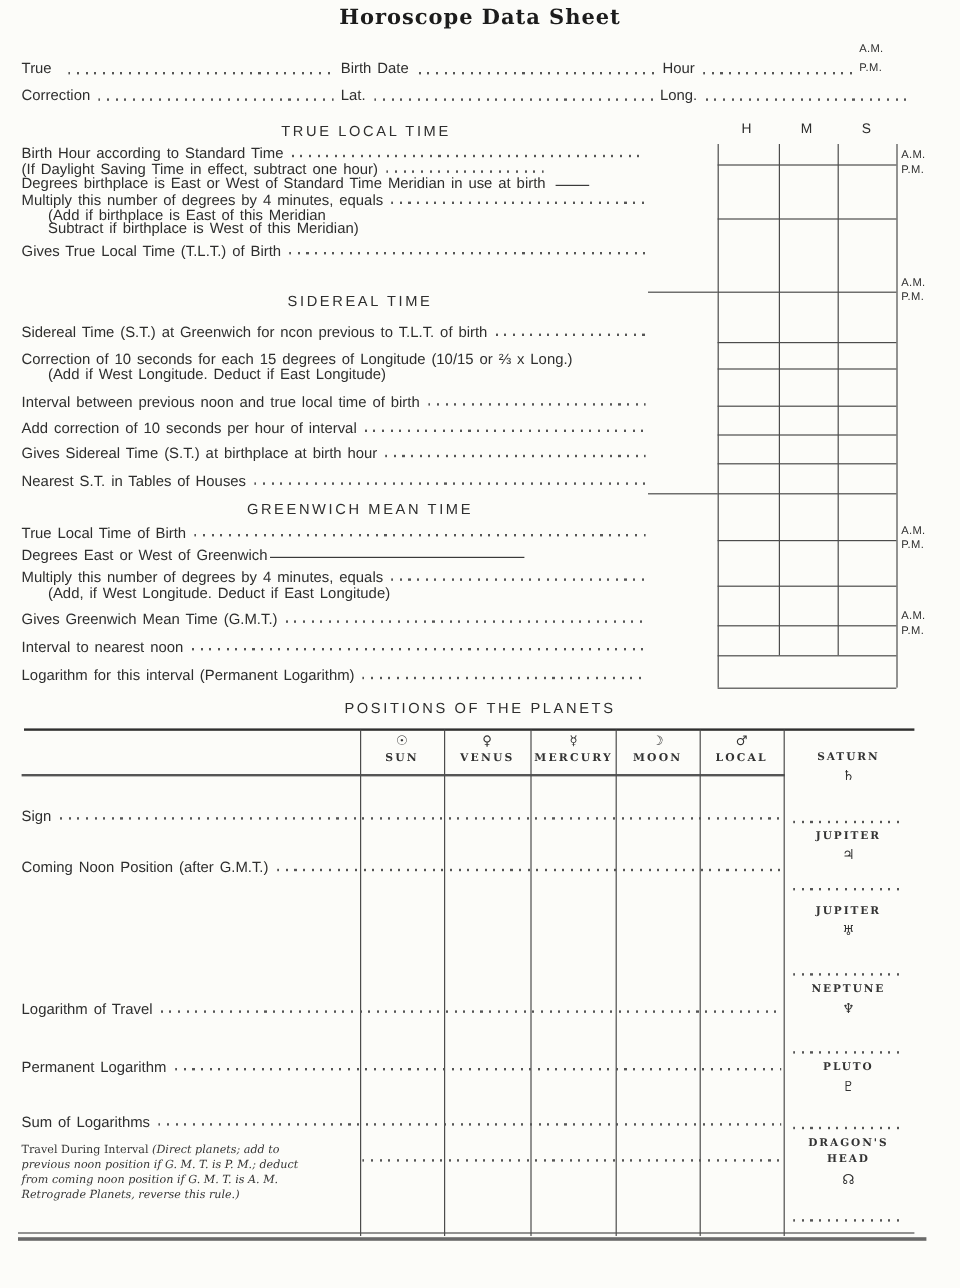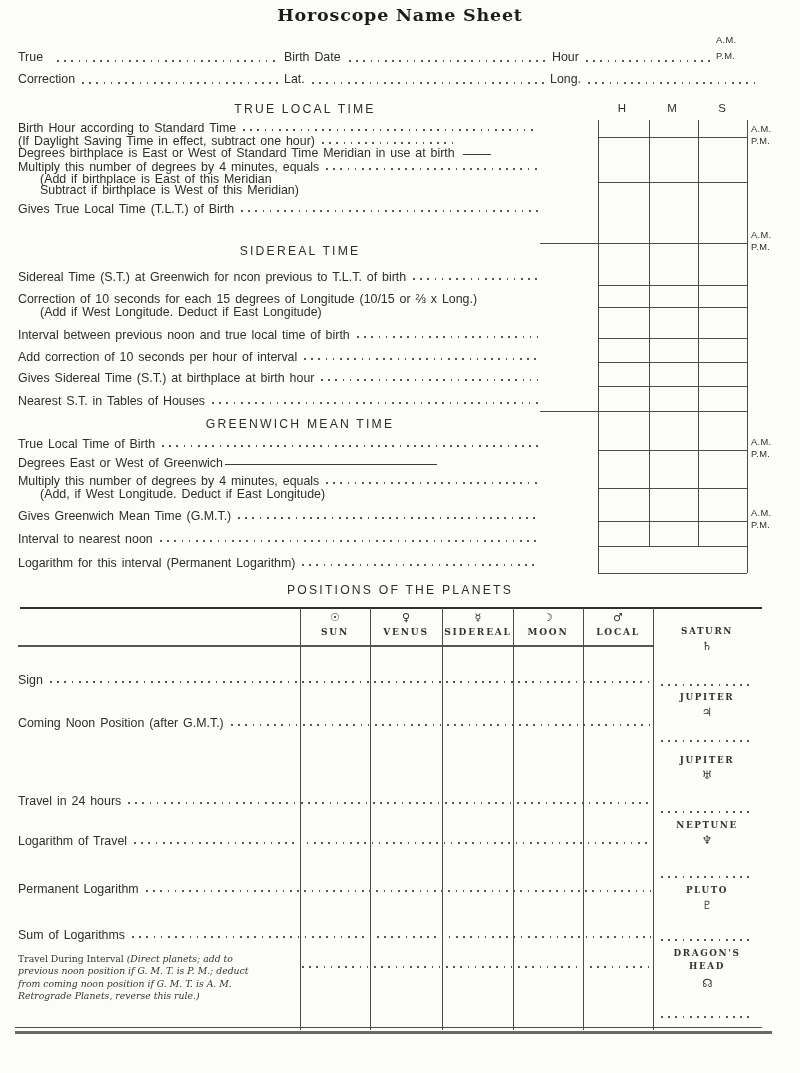--- a/index.html
+++ b/index.html
@@ -32,21 +32,21 @@
   .rule{width:212px;height:1.5px;background:#3a3a3a;align-self:flex-end;margin:0 0 5px 2px;}
   .note{position:absolute;left:18px;top:953px;width:244px;font-size:9.3px;line-height:12.4px;
         color:#333;font-family:"DejaVu Serif",serif;}
   .note .it{font-style:italic;}
 </style>
 </head>
 <body>
 
 <div id="page">
 
-  <div id="title">Horoscope Name Sheet</div>
+  <div id="title">Horoscope Data Sheet</div>
 
   <div class="lbl" style="left:18px;top:50px">True</div>
   <div class="dots" style="left:57px;top:60px;width:223px"></div>
   <div class="lbl" style="left:284px;top:50px">Birth Date</div>
   <div class="dots" style="left:349px;top:60px;width:197px"></div>
   <div class="lbl" style="left:552px;top:50px">Hour</div>
   <div class="dots" style="left:586px;top:60px;width:126px"></div>
   <div class="ampm" style="left:716px;top:35px">A.M.</div>
   <div class="ampm" style="left:716px;top:51px">P.M.</div>
 
@@ -176,21 +176,21 @@
   <div class="vl" style="left:442px;top:608px;height:422px"></div>
   <div class="vl" style="left:513px;top:608px;height:422px"></div>
   <div class="vl" style="left:583px;top:608px;height:422px"></div>
   <div class="vl" style="left:653px;top:608px;height:422px"></div>
 
   <div class="psym" style="left:335px;top:611px">☉</div>
   <div class="pname" style="left:335px;top:627px">SUN</div>
   <div class="psym" style="left:406px;top:611px">♀</div>
   <div class="pname" style="left:406px;top:627px">VENUS</div>
   <div class="psym" style="left:478px;top:611px">☿</div>
-  <div class="pname" style="left:478px;top:627px">SIDEREAL</div>
+  <div class="pname" style="left:478px;top:627px">MERCURY</div>
   <div class="psym" style="left:548px;top:611px">☽</div>
   <div class="pname" style="left:548px;top:627px">MOON</div>
   <div class="psym" style="left:618px;top:611px">♂</div>
   <div class="pname" style="left:618px;top:627px">LOCAL</div>
 
   <div class="sname" style="top:625px">SATURN</div>
   <div class="ssym" style="top:639px">♄</div>
   <div class="dots" style="left:661px;top:684px;width:90px"></div>
   <div class="sname" style="top:691px">JUPITER</div>
   <div class="ssym" style="top:705px">♃</div>
@@ -209,24 +209,20 @@
   <div class="dots" style="left:661px;top:1016px;width:90px"></div>
 
   <div class="fr" style="left:18px;top:673px;width:635px">
       <span>Sign</span>
       <span class="df"></span>
     </div>
   <div class="fr" style="left:18px;top:716px;width:635px">
       <span>Coming Noon Position (after G.M.T.)</span>
       <span class="df"></span>
     </div>
-  <div class="fr" style="left:18px;top:794px;width:635px">
-      <span>Travel in 24 hours</span>
-      <span class="df"></span>
-    </div>
   <div class="fr" style="left:18px;top:834px;width:635px">
       <span>Logarithm of Travel</span>
       <span class="df"></span>
     </div>
   <div class="fr" style="left:18px;top:882px;width:635px">
       <span>Permanent Logarithm</span>
       <span class="df"></span>
     </div>
   <div class="fr" style="left:18px;top:928px;width:635px">
       <span>Sum of Logarithms</span>

